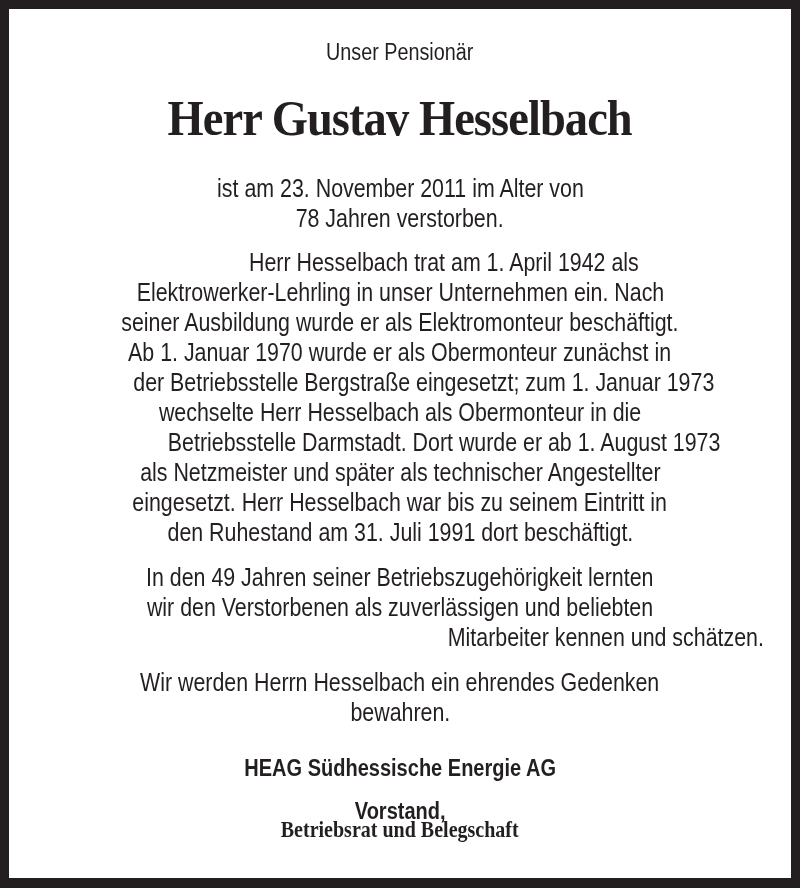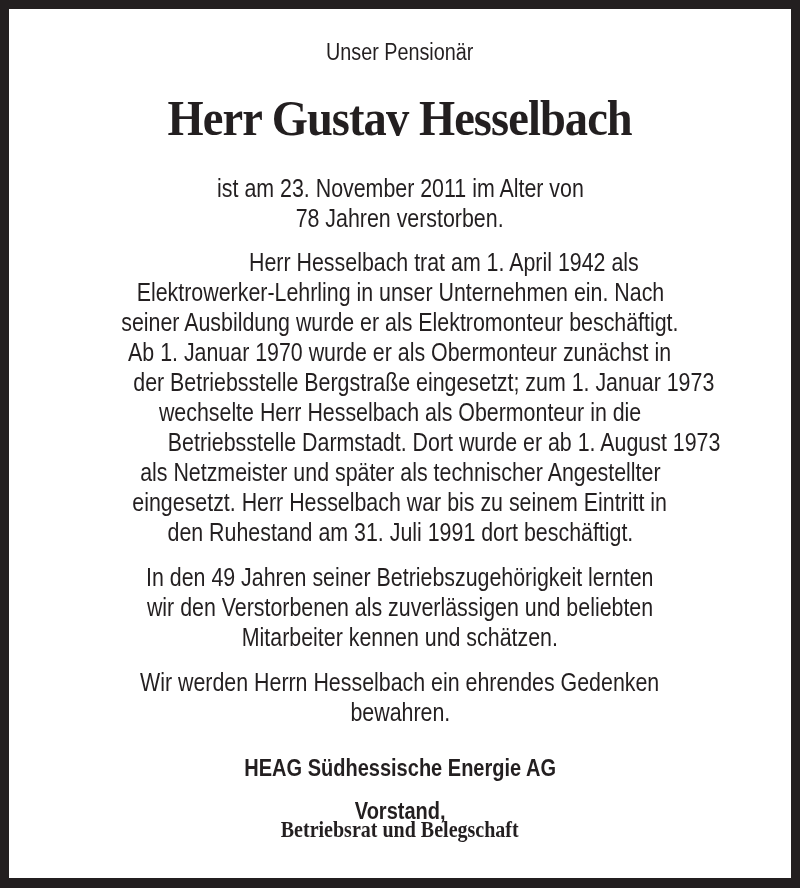--- a/index.html
+++ b/index.html
@@ -83,21 +83,21 @@
     <div class="line body" style="top:388px;"><span>wechselte Herr Hesselbach als Obermonteur in die</span></div>
     <div class="line body" style="top:418px;padding-left:44px;"><span>Betriebsstelle Darmstadt. Dort wurde er ab 1. August 1973</span></div>
     <div class="line body" style="top:448px;"><span>als Netzmeister und später als technischer Angestellter</span></div>
     <div class="line body" style="top:478px;"><span>eingesetzt. Herr Hesselbach war bis zu seinem Eintritt in</span></div>
     <div class="line body" style="top:508px;"><span>den Ruhestand am 31. Juli 1991 dort beschäftigt.</span></div>
   </div>
 
   <div>
     <div class="line body" style="top:553px;"><span>In den 49 Jahren seiner Betriebszugehörigkeit lernten</span></div>
     <div class="line body" style="top:583px;text-align:center;"><span>wir den Verstorbenen als zuverlässigen und beliebten</span></div>
-    <div class="line body" style="top:613px;"><span>Mitarbeiter kennen und schätzen.</span></div>
+    <div class="line body" style="top:613px;text-align:right;"><span>Mitarbeiter kennen und schätzen.</span></div>
   </div>
 
   <div>
     <div class="line body" style="top:658px;"><span>Wir werden Herrn Hesselbach ein ehrendes Gedenken</span></div>
     <div class="line body" style="top:688px;"><span>bewahren.</span></div>
   </div>
 
   <div>
     <div class="line sig" style="top:745px;"><span>HEAG Südhessische Energie AG</span></div>
     <div class="line sig" style="top:788px;"><span>Vorstand,</span></div>

